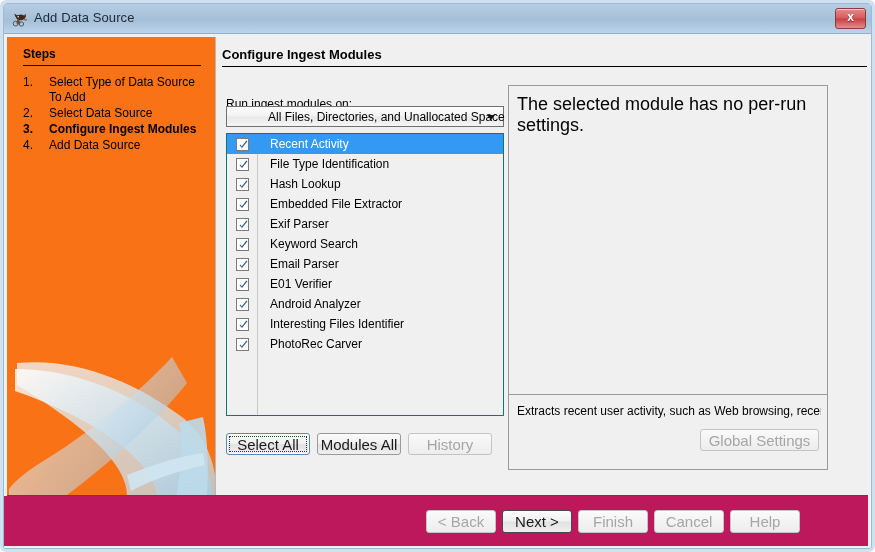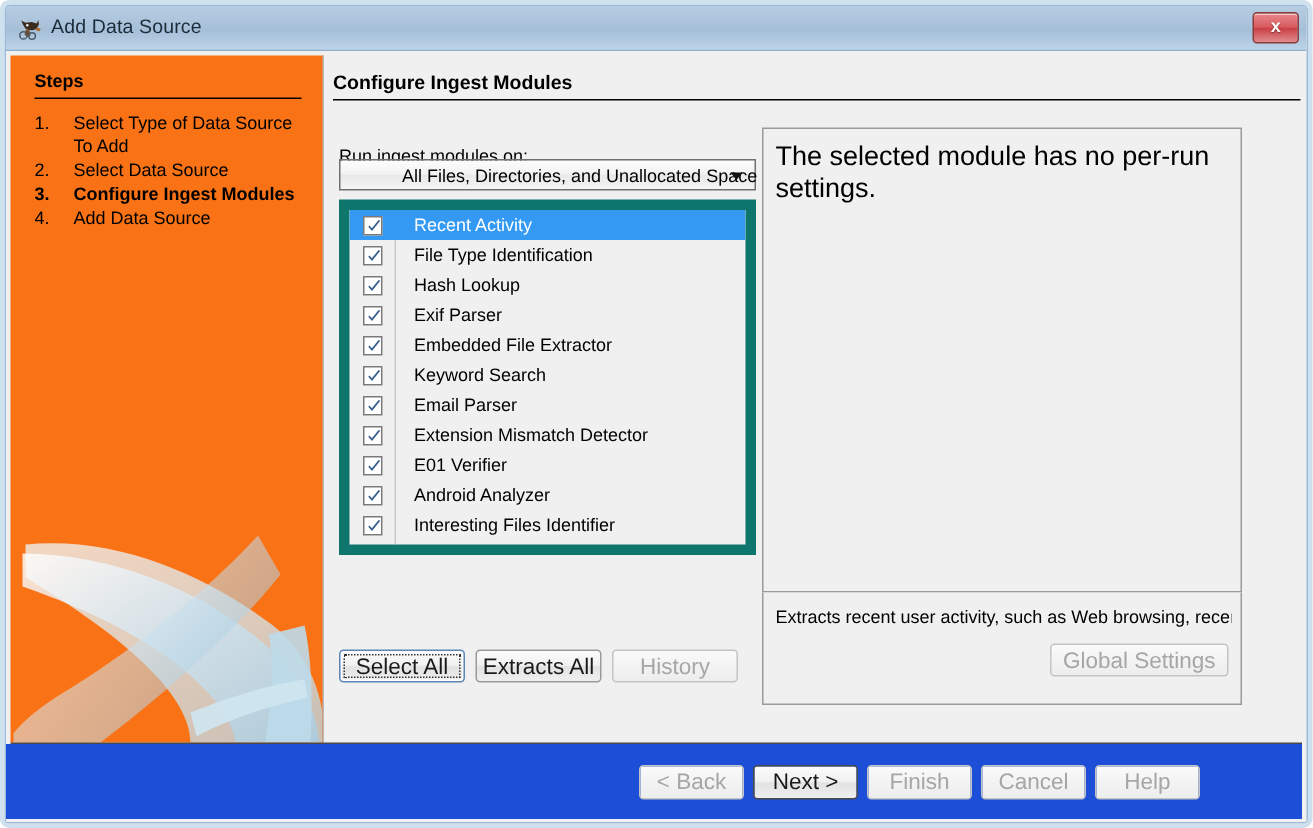--- a/index.html
+++ b/index.html
@@ -185,23 +185,23 @@
     width: 0; height: 0;
     border-left: 4px solid transparent;
     border-right: 4px solid transparent;
     border-top: 5px solid #111;
   }
 
   
   .module-list {
     position: absolute;
     left: 10px; top: 96px;
-    width: 278px; height: 237px;
+    width: 278px; height: 283px;
     background: #f0f0f0;
-    border: 7px solid #0f766e;
+    border: 1px solid #0f766e;
     box-sizing: border-box;
     overflow: hidden;
   }
   .module-col-sep {
     position: absolute;
     left: 30px; top: 0; bottom: 0;
     width: 1px;
     background: #c8c8c8;
   }
   .module-row {
@@ -327,21 +327,21 @@
   .bottom-sep {
     position: absolute;
     left: 3px; top: 461px;
     right: 3px; height: 0;
     border-top: 1px solid #4a4a4a;
   }
   .bottom-bar {
     position: absolute;
     left: 0; top: 462px;
     right: 3px; height: 50px;
-    background: #1d4ed8;
+    background: #be185d;
   }
   .nav-btn {
     position: absolute;
     top: 14px;
     width: 70px; height: 23px;
   }
   .nav-back   { right: 372px; }
   .nav-next   { right: 296px; text-align: center; }
   .nav-finish { right: 220px; }
   .nav-cancel { right: 144px; }
@@ -467,66 +467,56 @@
         </div>
 
         <div class="module-row">
           <span class="chk-cell">
             <span class="chk">
               <svg width="11" height="11" viewBox="0 0 11 11">
                   <path d="M1.5 5.2 L4 8 L9.5 1.2 L8.4 0.6 L3.9 6.2 L2.3 4.4 Z" fill="#3a5f8f"></path>
                 </svg>
             </span>
           </span>
+          <span class="module-name">Embedded File Extractor</span>
+        </div>
+
+        <div class="module-row">
+          <span class="chk-cell">
+            <span class="chk">
+              <svg width="11" height="11" viewBox="0 0 11 11">
+                  <path d="M1.5 5.2 L4 8 L9.5 1.2 L8.4 0.6 L3.9 6.2 L2.3 4.4 Z" fill="#3a5f8f"></path>
+                </svg>
+            </span>
+          </span>
           <span class="module-name">Exif Parser</span>
         </div>
 
         <div class="module-row">
           <span class="chk-cell">
             <span class="chk">
               <svg width="11" height="11" viewBox="0 0 11 11">
                   <path d="M1.5 5.2 L4 8 L9.5 1.2 L8.4 0.6 L3.9 6.2 L2.3 4.4 Z" fill="#3a5f8f"></path>
                 </svg>
             </span>
           </span>
-          <span class="module-name">Embedded File Extractor</span>
-        </div>
-
-        <div class="module-row">
-          <span class="chk-cell">
-            <span class="chk">
-              <svg width="11" height="11" viewBox="0 0 11 11">
-                  <path d="M1.5 5.2 L4 8 L9.5 1.2 L8.4 0.6 L3.9 6.2 L2.3 4.4 Z" fill="#3a5f8f"></path>
-                </svg>
-            </span>
-          </span>
           <span class="module-name">Keyword Search</span>
         </div>
 
         <div class="module-row">
           <span class="chk-cell">
             <span class="chk">
               <svg width="11" height="11" viewBox="0 0 11 11">
                   <path d="M1.5 5.2 L4 8 L9.5 1.2 L8.4 0.6 L3.9 6.2 L2.3 4.4 Z" fill="#3a5f8f"></path>
                 </svg>
             </span>
           </span>
           <span class="module-name">Email Parser</span>
         </div>
 
-        <div class="module-row">
-          <span class="chk-cell">
-            <span class="chk">
-              <svg width="11" height="11" viewBox="0 0 11 11">
-                  <path d="M1.5 5.2 L4 8 L9.5 1.2 L8.4 0.6 L3.9 6.2 L2.3 4.4 Z" fill="#3a5f8f"></path>
-                </svg>
-            </span>
-          </span>
-          <span class="module-name">Extension Mismatch Detector</span>
-        </div>
 
         <div class="module-row">
           <span class="chk-cell">
             <span class="chk">
               <svg width="11" height="11" viewBox="0 0 11 11">
                   <path d="M1.5 5.2 L4 8 L9.5 1.2 L8.4 0.6 L3.9 6.2 L2.3 4.4 Z" fill="#3a5f8f"></path>
                 </svg>
             </span>
           </span>
           <span class="module-name">E01 Verifier</span>
@@ -565,21 +555,21 @@
           <span class="module-name">PhotoRec Carver</span>
         </div>
 
       </div>
 
       <button class="btn btn-select-all focused" style="position:absolute;">
         <span class="focus-ring"></span>
         <span>Select All</span>
       </button>
       <button class="btn btn-deselect-all">
-        <span>Extracts All</span>
+        <span>Modules All</span>
       </button>
       <button class="btn btn-history disabled">
         <span>History</span>
       </button>
 
       <div class="settings-pane">
         <div class="settings-text">The selected module has no per-run settings.</div>
       </div>
 
       <div class="desc-pane">

